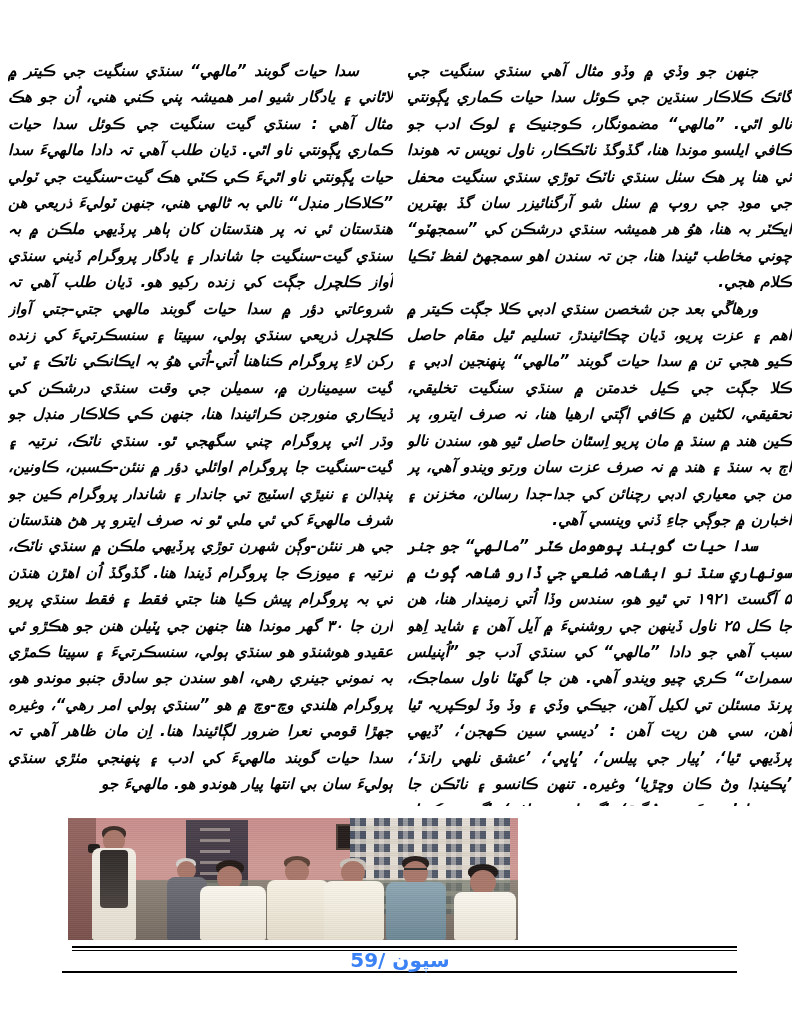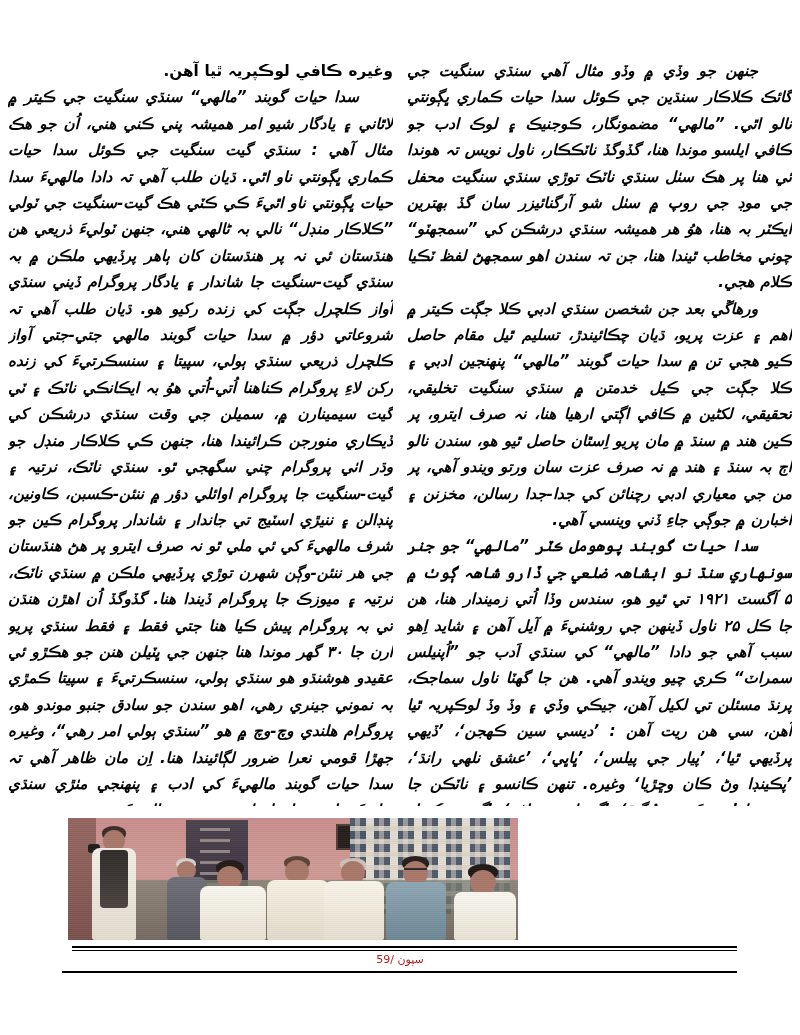--- a/index.html
+++ b/index.html
@@ -224,41 +224,40 @@
   #rule-top-a { left: 72px; top: 946px; width: 665px; height: 2px; }
   #rule-top-b { left: 72px; top: 950px; width: 665px; height: 1px; }
   #rule-bottom { left: 62px; top: 971px; width: 675px; height: 2px; }
 
   #footer-page {
     position: absolute;
     left: 0; right: 0; top: 950px;
     text-align: center;
     direction: rtl;
     font-family: "DejaVu Sans", sans-serif;
-    font-size: 11px;
-    font-weight: 400;
-    color: #b91c1c;
+    font-size: 20px;
+    font-weight: 700;
+    color: #3b82f6;
     line-height: 20px;
   }
 </style>
 </head>
 <body>
 
 <div id="page">
 
   <div class="columns">
 
     <div class="col" id="column-right">
       <p class="indent">جنهن جو وڏي ۾ وڏو مثال آهي سنڌي سنگيت جي گائڪ ڪلاڪار سنڌين جي ڪوئل سدا حيات ڪماري ڀڳونتي نالو اٿي. ”مالهي“ مضمونگار، ڪوجنيڪ ۽ لوڪ ادب جو ڪافي ايلسو موندا هنا، گڏوگڏ ناٽڪڪار، ناول نويس تہ هوندا ئي هنا پر هڪ سٺل سنڌي ناٽڪ توڙي سنڌي سنگيت محفل جي موڊ جي روپ ۾ سٺل شو آرگنائيزر سان گڏ بهترين ايڪٽر بہ هنا، هوُ هر هميشہ سنڌي درشڪن کي ”سمجهٽو“ چوني مخاطب ٿيندا هنا، جن تہ سندن اهو سمجهڻ لفظ ٽڪيا ڪلام هجي.</p>
       <p class="indent">ورهاڱي بعد جن شخصن سنڌي ادبي ڪلا جڳت ڪيتر ۾ اهم ۽ عزت پريو، ڌيان چڪائيندڙ، تسليم ٿيل مقام حاصل ڪيو هجي تن ۾ سدا حيات گوبند ”مالهي“ پنهنجين ادبي ۽ ڪلا جڳت جي ڪيل خدمتن ۾ سنڌي سنگيت تخليقي، تحقيقي، لکڻين ۾ ڪافي اڳتي ارهيا هنا، نہ صرف ايترو، پر ڪين هند ۾ سنڌ ۾ مان پريو اِسٿان حاصل ٿيو هو، سندن نالو اڄ بہ سنڌ ۽ هند ۾ نہ صرف عزت سان ورتو ويندو آهي، پر من جي معياري ادبي رچنائن کي جدا-جدا رسالن، مخزنن ۽ اخبارن ۾ جوڳي جاءِ ڏني وينسي آهي.</p>
       <p class="indent">سدا حيات گوبند پوهومل ڪٽر ”مالهي“ جو جنر سونهاري سنڌ نو ابشاهہ ضلعي جي ڏارو شاهہ ڳوٺ ۾ ۵ آگسٽ ۱۹۲۱ تي ٿيو هو، سندس وڏا اُتي زميندار هنا، هن جا ڪل ۲۵ ناول ڏينهن جي روشنيءَ ۾ آيل آهن ۽ شايد اِهو سبب آهي جو دادا ”مالهي“ کي سنڌي اَدب جو ”اُپنيلس سمراٽ“ ڪري چيو ويندو آهي. هن جا گهٽا ناول سماجڪ، پرنڌ مسئلن تي لکيل آهن، جيڪي وڏي ۽ وڏ وڏ لوڪپريہ ٿيا آهن، سي هن ريت آهن : ’ديسي سين ڪهجن‘، ’ڏيهي پرڏيهي ٿيا‘، ’پيار جي پيلس‘، ’ڀاڀي‘، ’عشق نلهي رانڌ‘، ’پڪينڊا وڻ ڪان وڇڙيا‘ وغيره. تنهن ڪانسو ۽ ناٽڪن جا مجموعا ’سنتوءَ جي سُڳنڌ‘، ’گستاخي معاف‘، ’گهوٽ ڪنوار رضي‘ وغيره. سان گڏ ڪهاڻي سنگرهن ۾ ’دل ڏني دل وٽ‘، ’اڳٺي قدم‘، ’ترويٺي‘، ’هيءَ بہ آڪاشي آهي‘ اَشاعت ميٺ اَچي چڪا آهن، اِن ڪانسوءَ سدا حيات گوبند مالهيءَ ڪجهہ سفرناما، آتم ڪٿاءِ مضمون بہ لکيا آهن، جن ۾ قابل-اي-ذڪر آهن : ’رهبر منهنجي راهہ جا‘، ’سنڌي ويامنڊ ٽسن‘، ’اَدب ۽ اَديب‘ (پنج ڀاڱا)</p>
     </div>
 
     <div class="col" id="column-left">
-      <p>وغيره ڪافي لوڪپريہ ٿيا آهن.</p>
       <p class="indent">سدا حيات گوبند ”مالهي“ سنڌي سنگيت جي ڪيتر ۾ لاٿاني ۽ يادگار شيو امر هميشہ پني ڪني هني، اُن جو هڪ مثال آهي : سنڌي گيت سنگيت جي ڪوئل سدا حيات ڪماري ڀڳونتي ناو اٿي. ڌيان طلب آهي تہ دادا مالهيءَ سدا حيات ڀڳونتي ناو اٿيءَ ڪي ڪٽي هڪ گيت-سنگيت جي ٽولي ”ڪلاڪار منڊل“ نالي بہ ڻالهي هني، جنهن ٽوليءَ ذريعي هن هنڌستان ئي نہ پر هنڌستان کان ٻاهر پرڏيهي ملڪن ۾ بہ سنڌي گيت-سنگيت جا شاندار ۽ يادگار پروگرام ڏيني سنڌي آواز ڪلچرل جڳت کي زنده رکيو هو. ڌيان طلب آهي تہ شروعاتي دؤر ۾ سدا حيات گوبند مالهي جتي-جتي آواز ڪلچرل ذريعي سنڌي ٻولي، سپيتا ۽ سنسڪرتيءَ کي زنده رکن لاءِ پروگرام ڪناهنا اُتي-اُتي هوُ بہ ايڪانڪي ناٽڪ ۽ ٽي گيت سيمينارن ۾، سميلن جي وقت سنڌي درشڪن کي ڏيڪاري منورجن ڪرائيندا هنا، جنهن ڪي ڪلاڪار منڊل جو وڌر اٺي پروگرام چني سگهجي ٿو. سنڌي ناٽڪ، نرتيہ ۽ گيت-سنگيت جا پروگرام اوائلي دؤر ۾ ننئن-ڪسبن، ڪاونين، پنڊالن ۽ ننيڙي اسٽيج تي جاندار ۽ شاندار پروگرام ڪين جو شرف مالهيءَ کي ئي ملي ٿو نہ صرف ايترو پر هڻ هنڌستان جي هر ننئن-وڳن شهرن توڙي پرڏيهي ملڪن ۾ سنڌي ناٽڪ، نرتيہ ۽ ميوزڪ جا پروگرام ڏيندا هنا. گڏوگڏ اُن اهڙن هنڌن تي بہ پروگرام پيش ڪيا هنا جتي فقط ۽ فقط سنڌي پريو ارن جا ۳۰ گهر موندا هنا جنهن جي ڀٽيلن هنن جو هڪڙو ئي عقيدو هوشنڌو هو سنڌي ٻولي، سنسڪرتيءَ ۽ سپيتا ڪمڙي بہ نموني جينري رهي، اهو سندن جو سادق جنبو موندو هو، پروگرام هلندي وچ-وچ ۾ هو ”سنڌي ٻولي امر رهي“، وغيره جهڙا قومي نعرا ضرور لڳائيندا هنا. اِن مان ظاهر آهي تہ سدا حيات گوبند مالهيءَ کي ادب ۽ پنهنجي مٺڙي سنڌي ٻوليءَ سان بي انتها پيار هوندو هو. مالهيءَ جو</p>
     </div>
 
   </div>
 
   <div class="photo-wrap">
     <div class="photo">
       <div class="ph-wall"></div>
       <div class="ph-wall-left"></div>
       <div class="ph-textile"></div>

